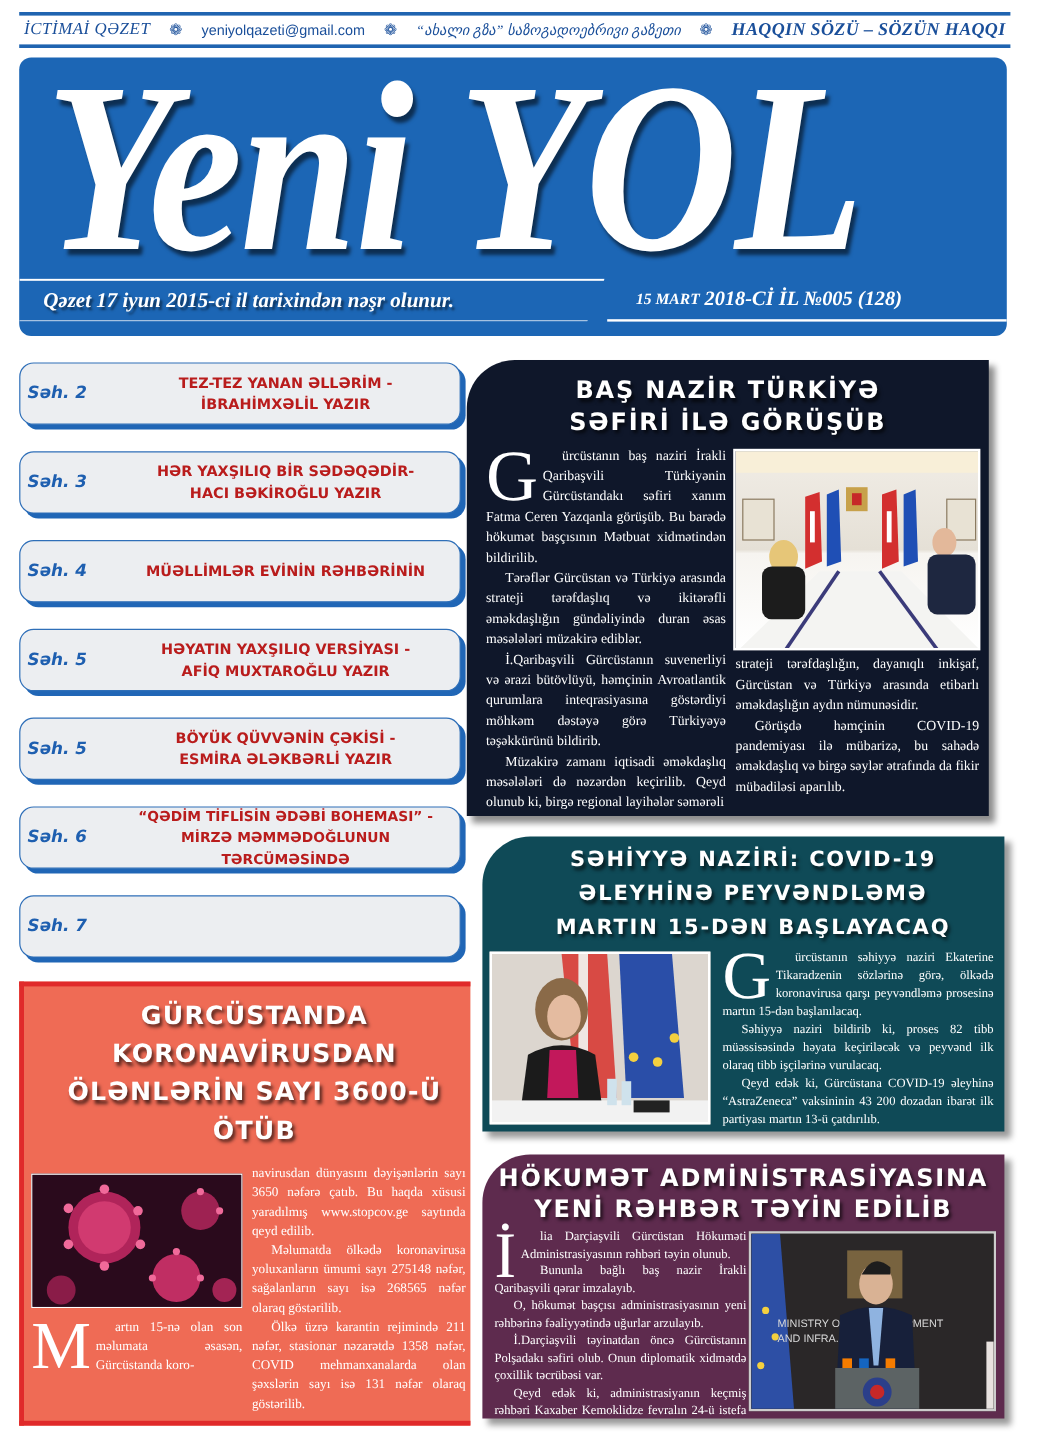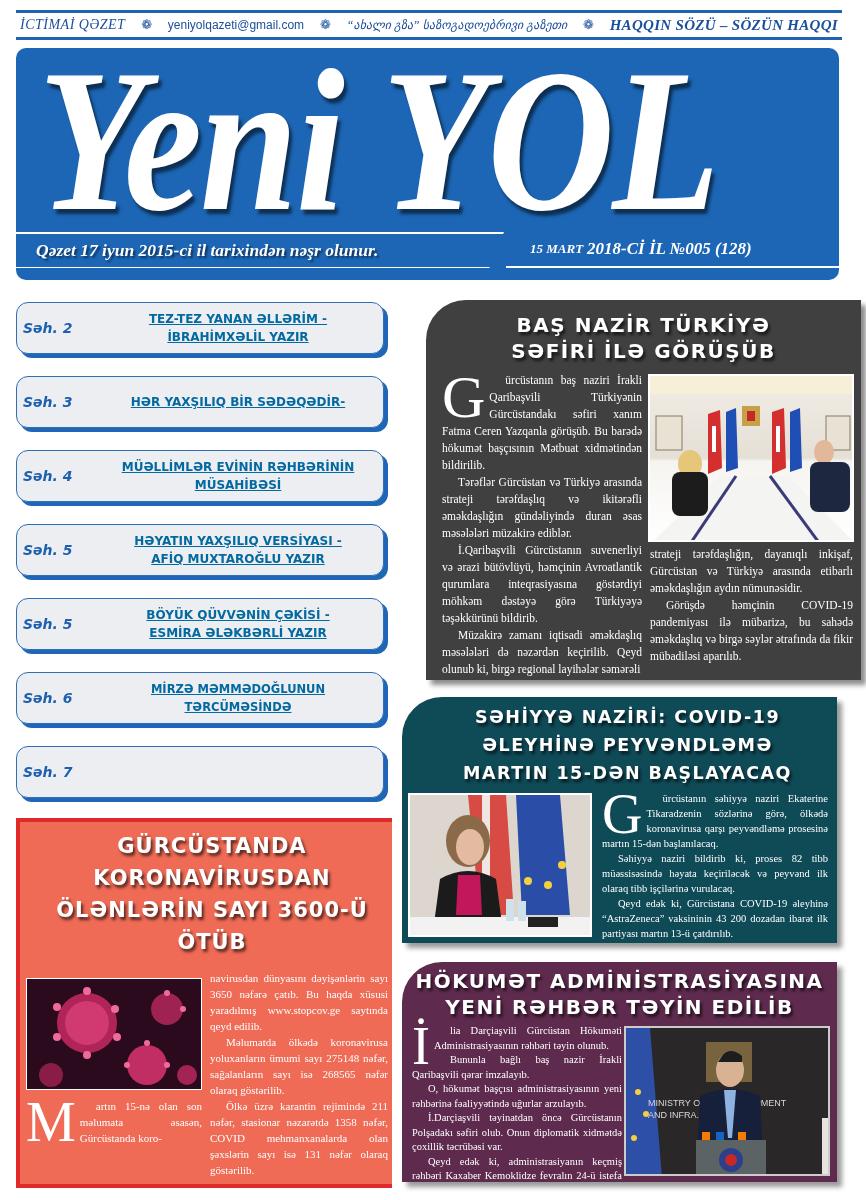--- a/index.html
+++ b/index.html
@@ -24,30 +24,30 @@
     display: flex; align-items: center; padding-left: 20px; font-style: italic; font-weight: bold; font-size: 17.5px; color: #fff;
     text-shadow: 2px 2px 2px rgba(0,0,0,0.5); clip-path: polygon(0 0, 100% 0, 97% 100%, 0 100%); }
   .masthead .date { position: absolute; left: 490px; bottom: 12px; width: 333px; height: 36px; border-bottom: 2px solid #ffffff;
     display: flex; align-items: center; padding-left: 24px; font-style: italic; font-weight: bold; font-size: 17px; color: #fff; margin-top: 48px; }
   .masthead .date .small { font-size: 13px; margin-right: 4px; }
 
   
   .idx { position: absolute; left: 16px; width: 368px; height: 52px; background: #eceef1; border: 1.5px solid #2f6fb8; border-radius: 12px;
     box-shadow: 4px 4px 0 #2066b6; display: flex; align-items: center; }
   .idx .pg { width: 86px; padding-left: 6px; font-family: "DejaVu Sans", sans-serif; font-style: italic; font-weight: bold; font-size: 14px; color: #1e5fb0; }
-  .idx .ttl { flex: 1; text-align: center; font-family: "DejaVu Sans", sans-serif; font-weight: bold; font-size: 12px; line-height: 18px; color: #0369a1; padding-right: 10px; text-decoration: underline; }
+  .idx .ttl { flex: 1; text-align: center; font-family: "DejaVu Sans", sans-serif; font-weight: bold; font-size: 12px; line-height: 18px; color: #b91c1c; padding-right: 10px; }
 
   
   .art { position: absolute; overflow: hidden; }
   .art .head { font-family: "DejaVu Sans", sans-serif; font-weight: bold; color: #fff; text-align: center; letter-spacing: 1.5px; text-shadow: 2px 3px 3px rgba(0,0,0,0.65); }
   .art p { font-family: "Liberation Serif", serif; font-size: 11.5px; line-height: 17px; text-align: justify; text-indent: 16px; }
   .dropcap { float: left; font-family: "Liberation Serif", serif; font-size: 60px; line-height: 46px; margin: 2px 4px 0 -16px; color: #fff; }
 
   
-  .a1 { left: 426px; top: 300px; width: 435px; height: 380px; background: #404040; border-radius: 40px 0 0 0; box-shadow: 5px 5px 5px rgba(0,0,0,0.45); }
+  .a1 { left: 389px; top: 300px; width: 435px; height: 380px; background: #0f172a; border-radius: 40px 0 0 0; box-shadow: 5px 5px 5px rgba(0,0,0,0.45); }
   .a1 .head { font-size: 20px; line-height: 26px; padding-top: 12px; }
   .a1 .col1 { position: absolute; left: 16px; top: 72px; width: 200px; color: #fff; }
   .a1 .col2 { position: absolute; left: 224px; top: 246px; width: 203px; color: #fff; }
   .a1 .photo { position: absolute; left: 222px; top: 74px; width: 206px; height: 168px; border: 2px solid #fff;
     background: linear-gradient(180deg, #f1ede6 0%, #e5e0d6 50%, #f6f4f0 52%, #ffffff 100%); overflow: hidden; }
 
   
   .a2 { left: 402px; top: 697px; width: 435px; height: 246px; background: #0f4a57; border-radius: 40px 0 0 0; box-shadow: 5px 5px 5px rgba(0,0,0,0.4); }
   .a2 .head { font-size: 17.5px; line-height: 28px; padding-top: 6px; margin-left: 16px; }
   .a2 .photo { position: absolute; left: 6px; top: 96px; width: 184px; height: 144px; border: 2px solid #fff; background: #d8d3cc; overflow: hidden; }
@@ -97,46 +97,47 @@
   <span class="pg">Səh. 2</span>
   <div class="ttl">
       <div>TEZ-TEZ YANAN ƏLLƏRİM -</div>
       <div>İBRAHİMXƏLİL YAZIR</div>
     </div>
 </div>
 <div class="idx" style="top:376px">
   <span class="pg">Səh. 3</span>
   <div class="ttl">
       <div>HƏR YAXŞILIQ BİR SƏDƏQƏDİR-</div>
+      <div>HACI BƏKİROĞLU YAZIR</div>
     </div>
 </div>
 <div class="idx" style="top:450px">
   <span class="pg">Səh. 4</span>
   <div class="ttl">
       <div>MÜƏLLİMLƏR EVİNİN RƏHBƏRİNİN</div>
-      <div>MÜSAHİBƏSİ</div>
     </div>
 </div>
 <div class="idx" style="top:524px">
   <span class="pg">Səh. 5</span>
   <div class="ttl">
       <div>HƏYATIN YAXŞILIQ VERSİYASI -</div>
       <div>AFİQ MUXTAROĞLU YAZIR</div>
     </div>
 </div>
 <div class="idx" style="top:598px">
   <span class="pg">Səh. 5</span>
   <div class="ttl">
       <div>BÖYÜK QÜVVƏNİN ÇƏKİSİ -</div>
       <div>ESMİRA ƏLƏKBƏRLİ YAZIR</div>
     </div>
 </div>
 <div class="idx" style="top:672px">
   <span class="pg">Səh. 6</span>
   <div class="ttl" style="font-size:11.5px">
+      <div>“QƏDİM TİFLİSİN ƏDƏBİ BOHEMASI” -</div>
       <div>MİRZƏ MƏMMƏDOĞLUNUN TƏRCÜMƏSİNDƏ</div>
     </div>
 </div>
 <div class="idx" style="top:746px">
   <span class="pg">Səh. 7</span>
   <div class="ttl">
     </div>
 </div>
 
 <div class="art a1">

